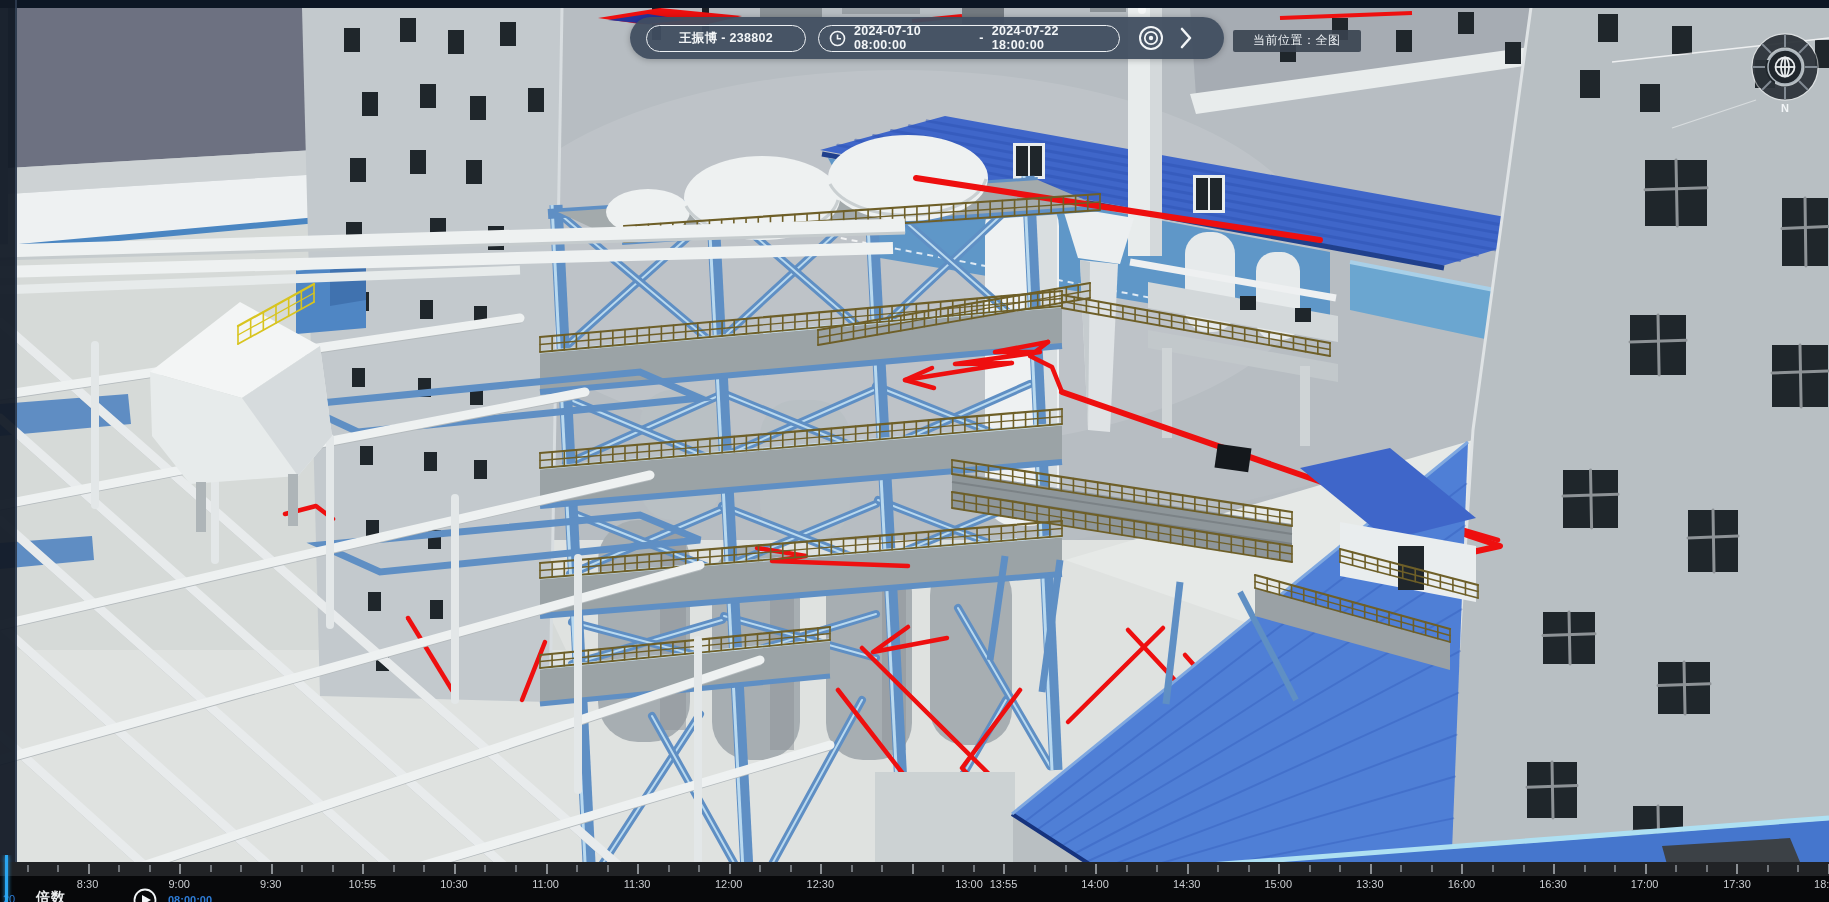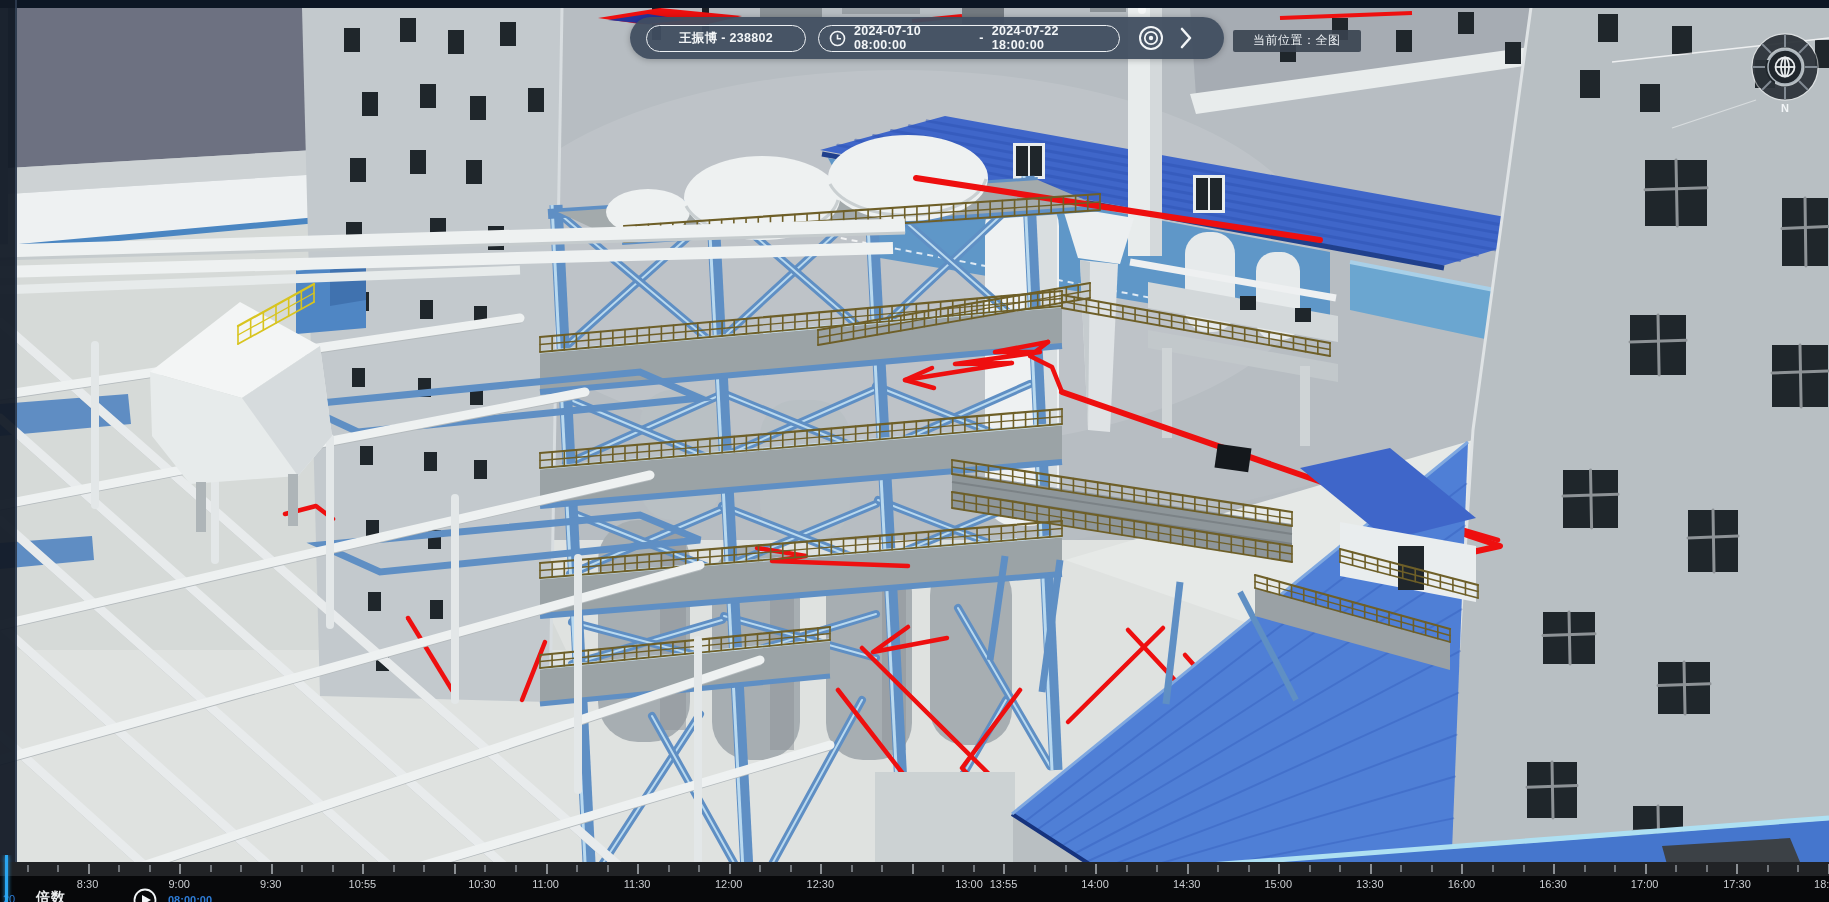--- a/index.html
+++ b/index.html
@@ -939,21 +939,21 @@
         <div class="tl-tick major" style="left: 1736.21px;"></div>
         <div class="tl-tick" style="left: 1766.74px;"></div>
         <div class="tl-tick" style="left: 1797.27px;"></div>
         <div class="tl-tick major" style="left: 1827.8px;"></div>
       </div>
     <div class="tl-labels" id="tl-labels">
         <div class="tl-label" style="left: 87.59px;">8:30</div>
         <div class="tl-label" style="left: 179.18px;">9:00</div>
         <div class="tl-label" style="left: 270.77px;">9:30</div>
         <div class="tl-label" style="left: 362.36px;">10:55</div>
-        <div class="tl-label" style="left: 453.95px; margin-left: 28px;">10:30</div>
+        <div class="tl-label" style="left: 453.95px;">10:30</div>
         <div class="tl-label" style="left: 545.54px;">11:00</div>
         <div class="tl-label" style="left: 637.13px;">11:30</div>
         <div class="tl-label" style="left: 728.72px;">12:00</div>
         <div class="tl-label" style="left: 820.31px;">12:30</div>
         <div class="tl-label" style="left: 957px; margin-left: 12px;">13:00</div>
         <div class="tl-label" style="left: 1003.49px;">13:55</div>
         <div class="tl-label" style="left: 1095.08px; text-align: center;">14:00</div>
         <div class="tl-label" style="left: 1186.67px;">14:30</div>
         <div class="tl-label" style="left: 1278.26px;">15:00</div>
         <div class="tl-label" style="left: 1369.85px;">13:30</div>

